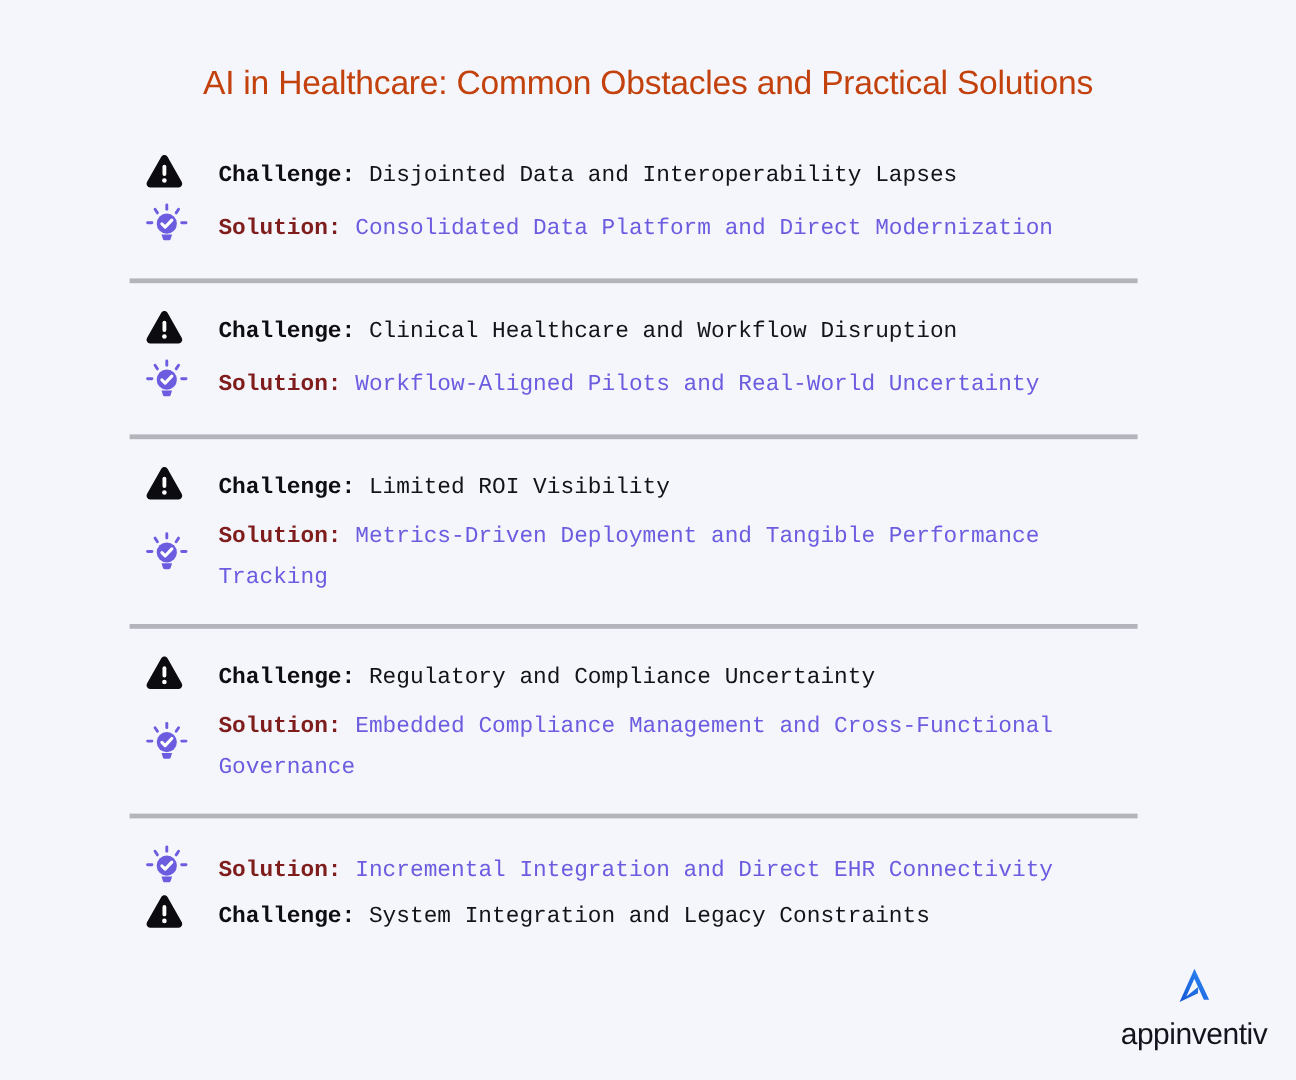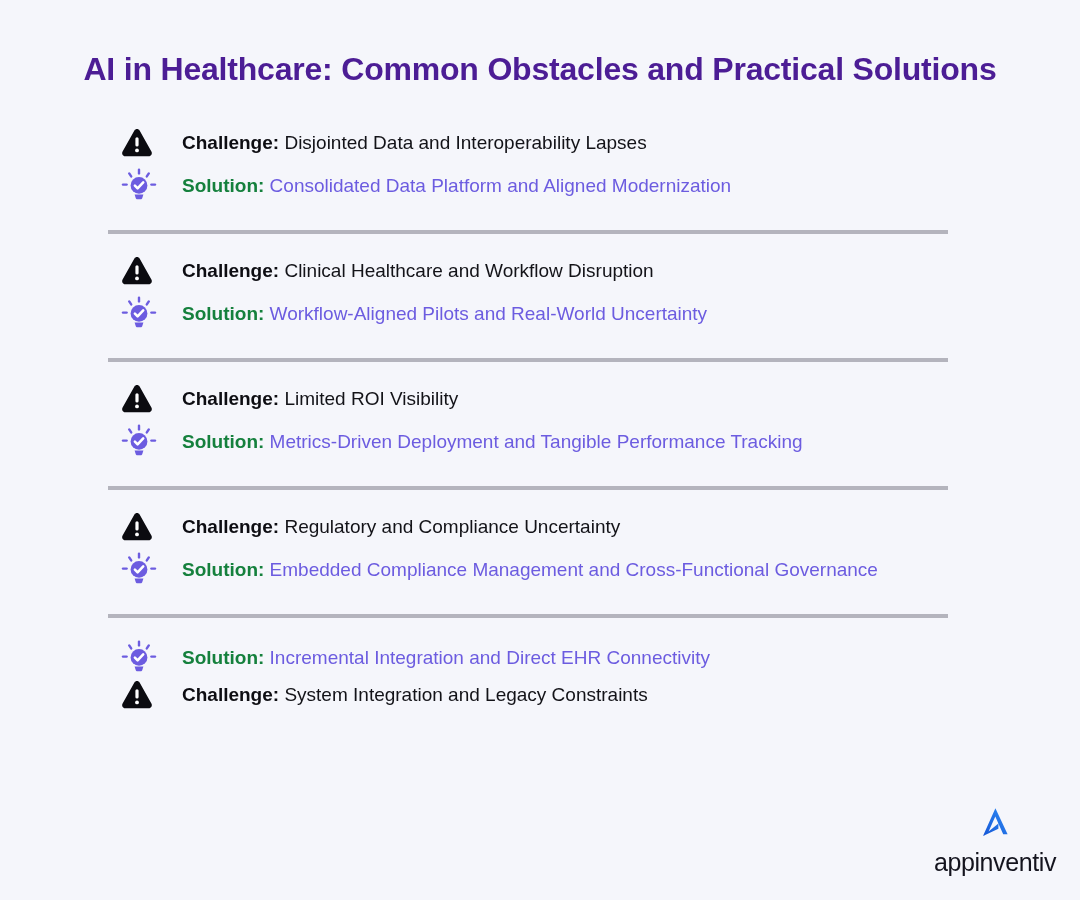--- a/index.html
+++ b/index.html
@@ -24,44 +24,45 @@
     box-sizing: border-box;
   }
 
   
   .title {
     position: absolute;
     top: 52px;
     left: 0;
     width: 1080px;
     text-align: center;
-    font-size: 32px;
-    font-weight: bold;
-    color: #4c1d95;
+    font-size: 28px;
+    font-weight: normal;
+    color: #c2410c;
     letter-spacing: -0.2px;
     line-height: 34px;
   }
 
   
   .blocks {
     position: absolute;
     top: 128px;
     left: 108px;
     width: 840px;
   }
 
   .block {
     position: relative;
     padding: 0 0 0 0;
   }
 
   .row {
     display: flex;
-    align-items: flex-start;
+    align-items: center;
     gap: 0px;
+    font-family: Liberation Mono, monospace;
   }
 
   .icon-cell {
     width: 74px;
     min-width: 74px;
     display: flex;
     justify-content: flex-start;
     align-items: flex-start;
     padding-left: 13px;
     box-sizing: border-box;
@@ -86,21 +87,21 @@
   }
 
   .solution-text {
     font-size: 19px;
     line-height: 34px;
     color: #6c5ce0;
     font-weight: normal;
   }
   .solution-text .lead {
     font-weight: bold;
-    color: #15803d;
+    color: #7f1d1d;
   }
 
   
   .divider {
     height: 4px;
     background: #b4b4bd;
     width: 840px;
     margin: 0;
     border: 0;
   }
@@ -172,21 +173,21 @@
             </g>
             <circle cx="18" cy="17.4" r="8.4" fill="#6C5CE0"></circle>
             <path d="M13.9 17.6 L16.6 20.3 L22.2 14.4" fill="none" stroke="#FFFFFF" stroke-width="2.6" stroke-linecap="round" stroke-linejoin="round"></path>
             <path d="M13.6 26.4 L22.4 26.4 L21.3 30.0 C21.1 30.8 20.4 31.3 19.6 31.3 L16.4 31.3 C15.6 31.3 14.9 30.8 14.7 30.0 Z" fill="#6C5CE0"></path>
           </svg>
         </span>
       </div>
       <div class="text-cell">
         <div class="solution-text">
           <span class="lead">Solution: </span>
-          <span>Consolidated Data Platform and Aligned Modernization</span>
+          <span>Consolidated Data Platform and Direct Modernization</span>
         </div>
       </div>
     </div>
     <div class="spacer-bottom"></div>
     <hr class="divider">
   </div>
 
   <div class="block">
     <div class="spacer-top"></div>
     <div class="row challenge-row">

